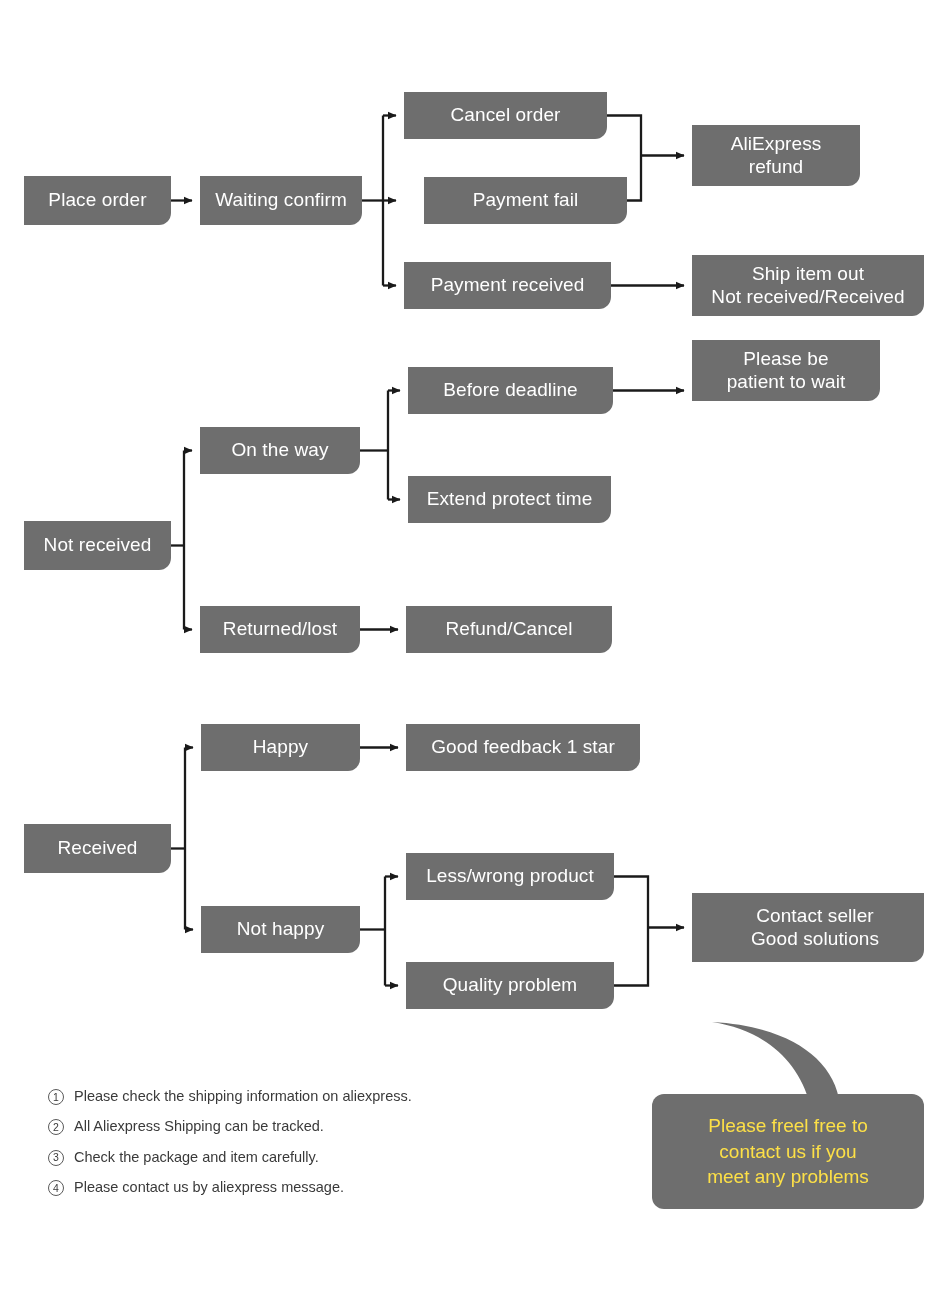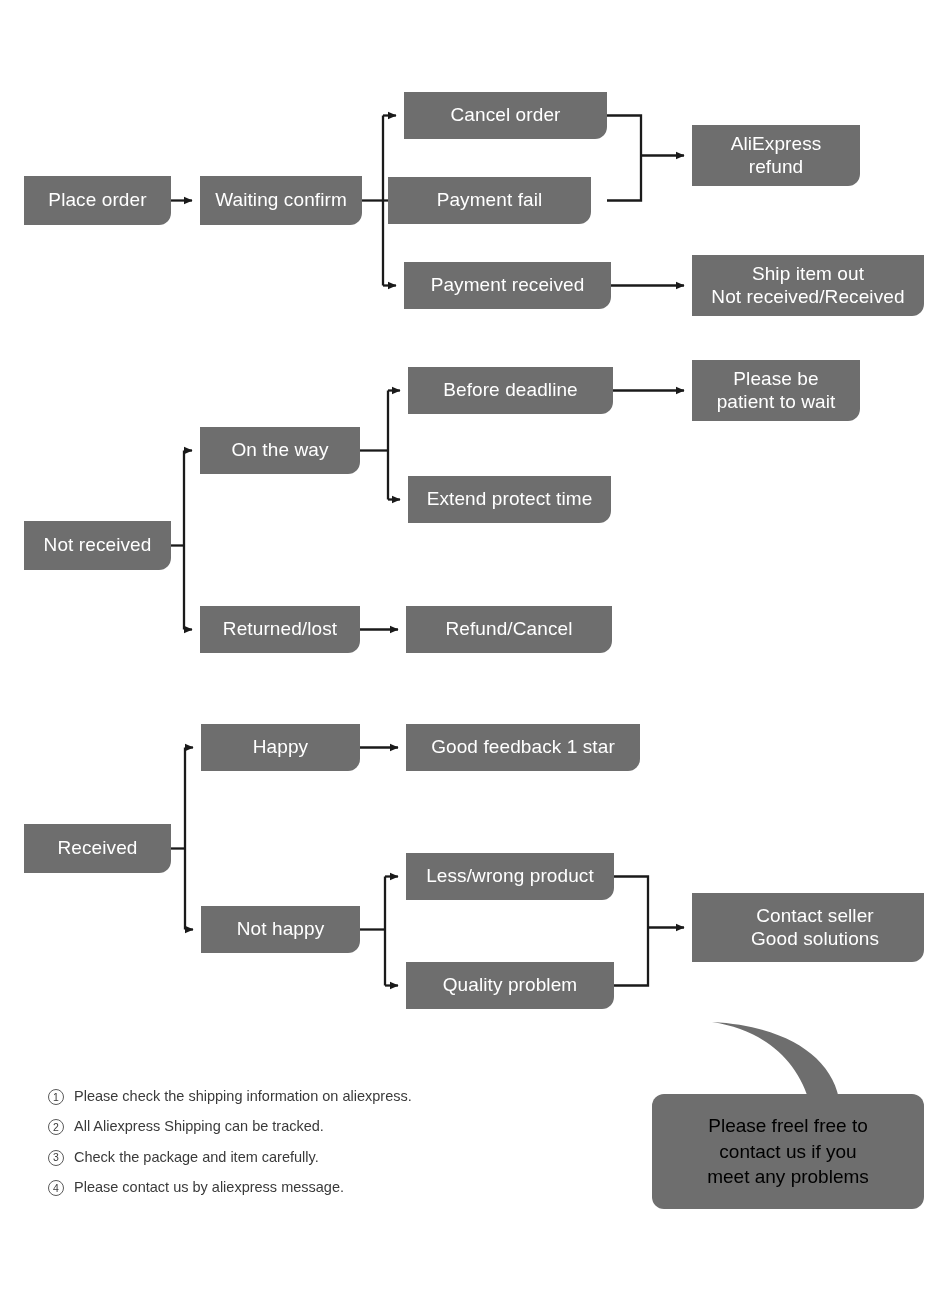--- a/index.html
+++ b/index.html
@@ -70,21 +70,21 @@
     box-sizing: border-box;
   }
   #bubble {
     position: absolute;
     left: 652px;
     top: 1094px;
     width: 272px;
     height: 115px;
     background: #6e6e6e;
     border-radius: 12px;
-    color: #000000;
+    color: #fde047;
     display: flex;
     align-items: center;
     justify-content: center;
     text-align: center;
     font-size: 19px;
     line-height: 1.35;
     white-space: pre-line;
     box-sizing: border-box;
     padding: 0 14px;
     font-family: "Liberation Sans", sans-serif;
@@ -150,31 +150,31 @@
       <path d="M385,985.5 L398,985.5" marker-end="url(#arw)"></path>
 
       <path d="M614,876.5 L648,876.5 L648,985.5 L614,985.5"></path>
       <path d="M648,927.5 L684,927.5" marker-end="url(#arw)"></path>
     </g>
   </svg>
 
   <div class="node" style="left:24px;top:176px;width:147px;height:49px;">Place order</div>
   <div class="node" style="left:200px;top:176px;width:162px;height:49px;">Waiting confirm</div>
   <div class="node" style="left:404px;top:92px;width:203px;height:47px;">Cancel order</div>
-  <div class="node" style="left:388px;top:177px;width:203px;height:47px;">Payment fail</div>
+  <div class="node" style="left:424px;top:177px;width:203px;height:47px;">Payment fail</div>
   <div class="node" style="left:692px;top:125px;width:168px;height:61px;">AliExpress
 refund</div>
   <div class="node" style="left:404px;top:262px;width:207px;height:47px;">Payment received</div>
   <div class="node" style="left:692px;top:255px;width:232px;height:61px;">Ship item out
 Not received/Received</div>
 
   <div class="node" style="left:24px;top:521px;width:147px;height:49px;">Not received</div>
   <div class="node" style="left:200px;top:427px;width:160px;height:47px;">On the way</div>
   <div class="node" style="left:408px;top:367px;width:205px;height:47px;">Before deadline</div>
-  <div class="node" style="left:692px;top:360px;width:168px;height:61px;">Please be
+  <div class="node" style="left:692px;top:340px;width:188px;height:61px;">Please be
 patient to wait</div>
   <div class="node" style="left:408px;top:476px;width:203px;height:47px;">Extend protect time</div>
   <div class="node" style="left:200px;top:606px;width:160px;height:47px;">Returned/lost</div>
   <div class="node" style="left:406px;top:606px;width:206px;height:47px;">Refund/Cancel</div>
 
   <div class="node" style="left:24px;top:824px;width:147px;height:49px;">Received</div>
   <div class="node" style="left:201px;top:724px;width:159px;height:47px;">Happy</div>
   <div class="node" style="left:406px;top:724px;width:234px;height:47px;">Good feedback 1 star</div>
   <div class="node" style="left:201px;top:906px;width:159px;height:47px;">Not happy</div>
   <div class="node" style="left:406px;top:853px;width:208px;height:47px;">Less/wrong product</div>

